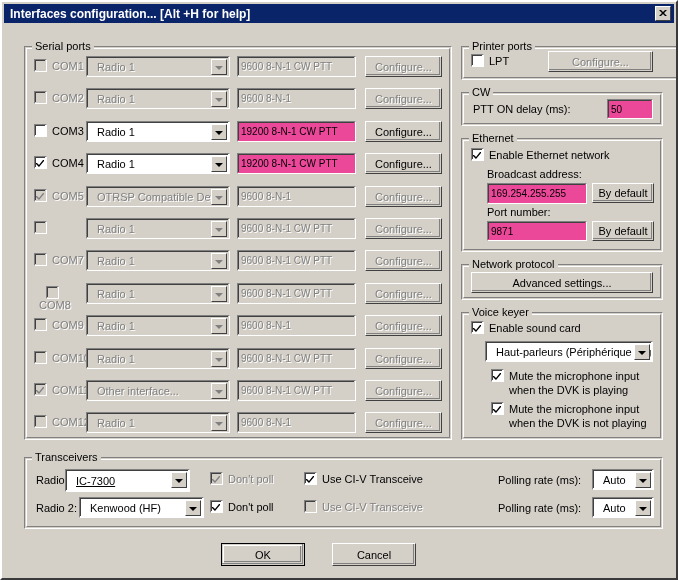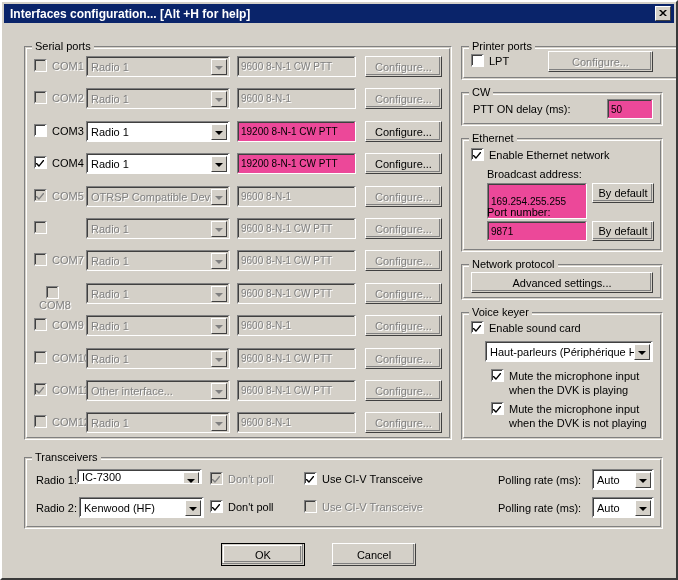--- a/index.html
+++ b/index.html
@@ -171,21 +171,21 @@
   }
   .combo::before {
     content:"";
     position:absolute; left:0; top:0; right:1px; bottom:1px;
     border-top: 1px solid #404040;
     border-left: 1px solid #404040;
     box-sizing:border-box;
     pointer-events:none;
   }
   .combo .val {
-    padding-left: 4px;
+    padding-left: 10px;
     font-size: 11px;
     color: #000000;
     white-space: nowrap;
     position: relative; z-index:1;
     flex: 1;
     overflow: hidden;
   }
   .combo .arrow {
     position: absolute;
     right: 2px; top: 2px;
@@ -500,21 +500,21 @@
         <span class="box">
           <span class="tick">
             <svg width="9" height="9" viewBox="0 0 9 9">
                 <path d="M0 4 L1 4 L3 6 L7 1 L8 1 L8 2 L3 8 L0 5 Z" fill="#000"></path>
               </svg>
           </span>
         </span>
         <span class="lbl">Enable Ethernet network</span>
       </div>
       <span class="lbl-static" style="left:26px; top:36px;">Broadcast address:</span>
-      <div class="field" style="left:26px; top:51px; width:100px; height:36px;">
+      <div class="field" style="left:26px; top:51px; width:100px; height:21px;">
         <span class="val">169.254.255.255</span>
       </div>
       <div class="btn" style="left:131px; top:51px; width:62px; height:20px;">
         <span class="cap">By default</span>
       </div>
       <span class="lbl-static" style="left:26px; top:74px;">Port number:</span>
       <div class="field" style="left:26px; top:89px; width:100px; height:20px;">
         <span class="val">9871</span>
       </div>
       <div class="btn" style="left:131px; top:89px; width:62px; height:20px;">
@@ -574,21 +574,21 @@
       </div>
       <span class="lbl-static" style="left:48px; top:111px;">when the DVK is not playing</span>
     </div>
   </div>
 
   <div class="group" style="left:22px; top:449px; width:639px; height:78px;">
     <div class="gb-frame"></div>
     <div class="gb-title">Transceivers</div>
     <div class="gb-body" id="transceiver-rows">
         <span class="lbl-static" style="left: 12px; top: 23px;">Radio 1:</span>
-        <div class="combo" style="left: 53px; top: 18px; width: 125px; height: 15px;">
+        <div class="combo" style="left: 41px; top: 18px; width: 125px; height: 23px; text-decoration: underline;">
           <span class="val">IC-7300</span>
           <span class="arrow"></span>
         </div>
         <div class="cb disabled" style="left: 186px; top: 21px;">
           <span class="box">
             <span class="tick"><svg width="9" height="9" viewBox="0 0 9 9">
                 <path d="M0 4 L1 4 L3 6 L7 1 L8 1 L8 2 L3 8 L0 5 Z" fill="#808080"></path>
               </svg></span>
           </span>
           <span class="lbl">Don't poll</span>

